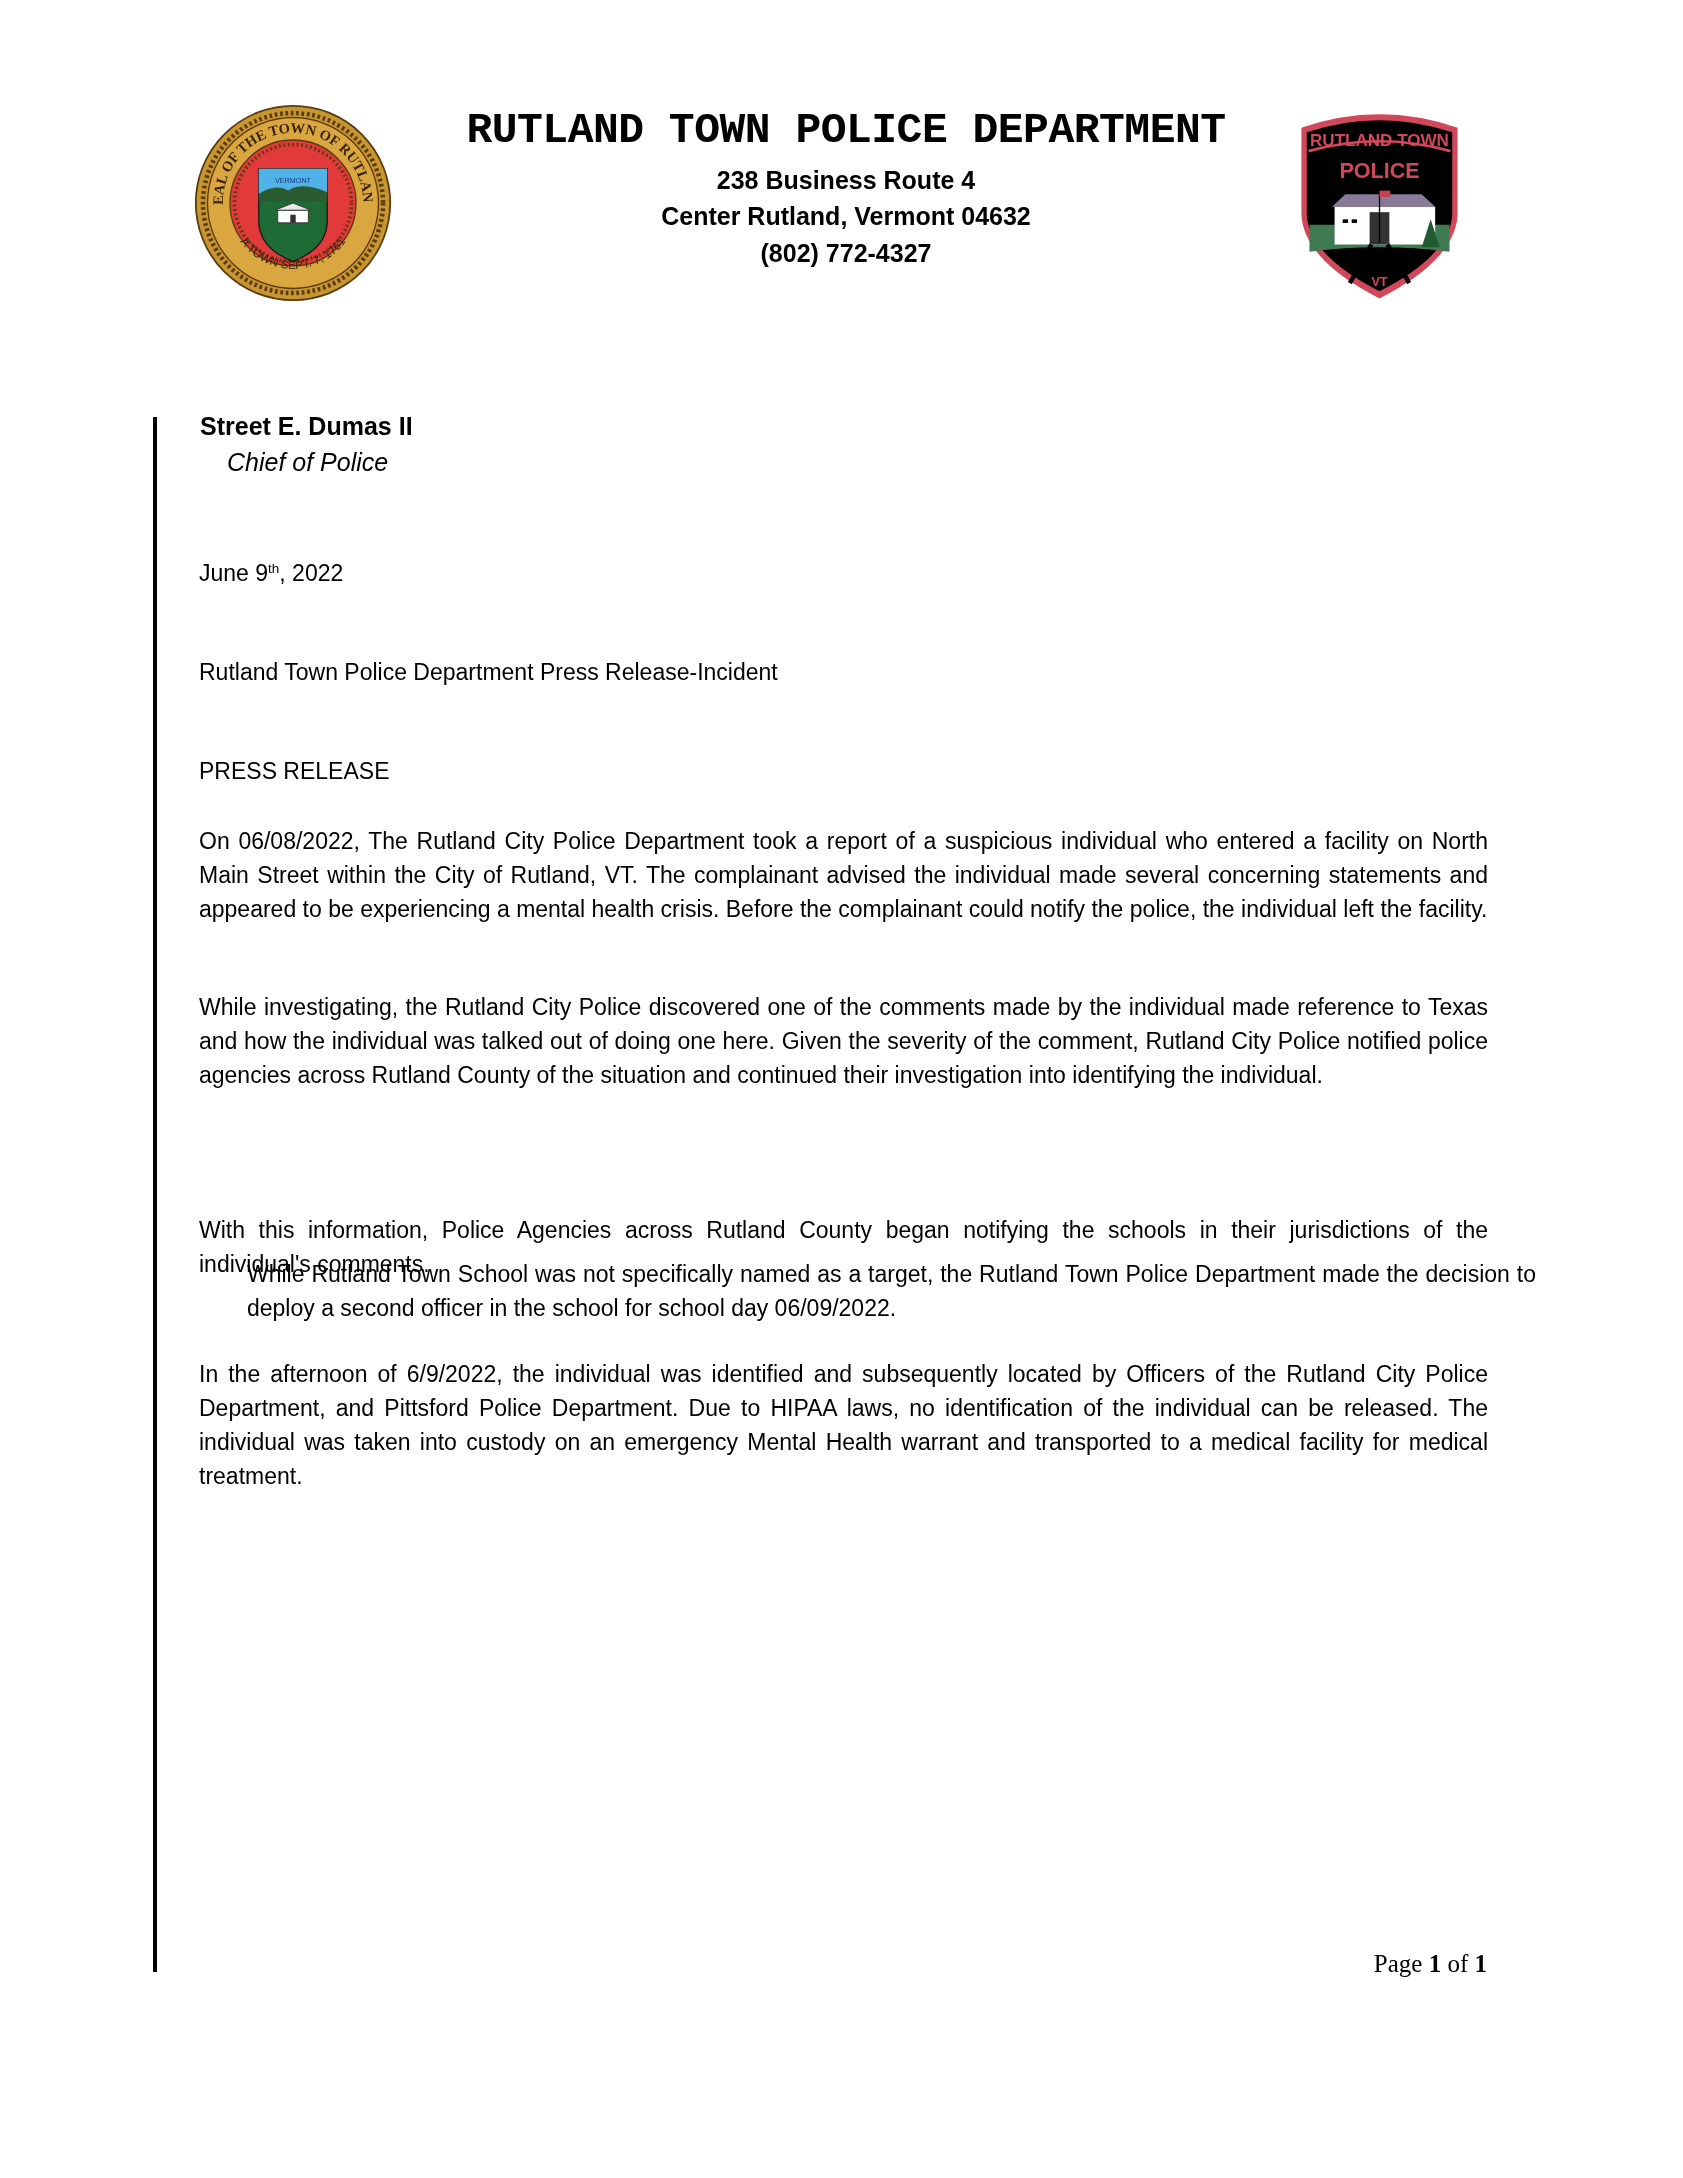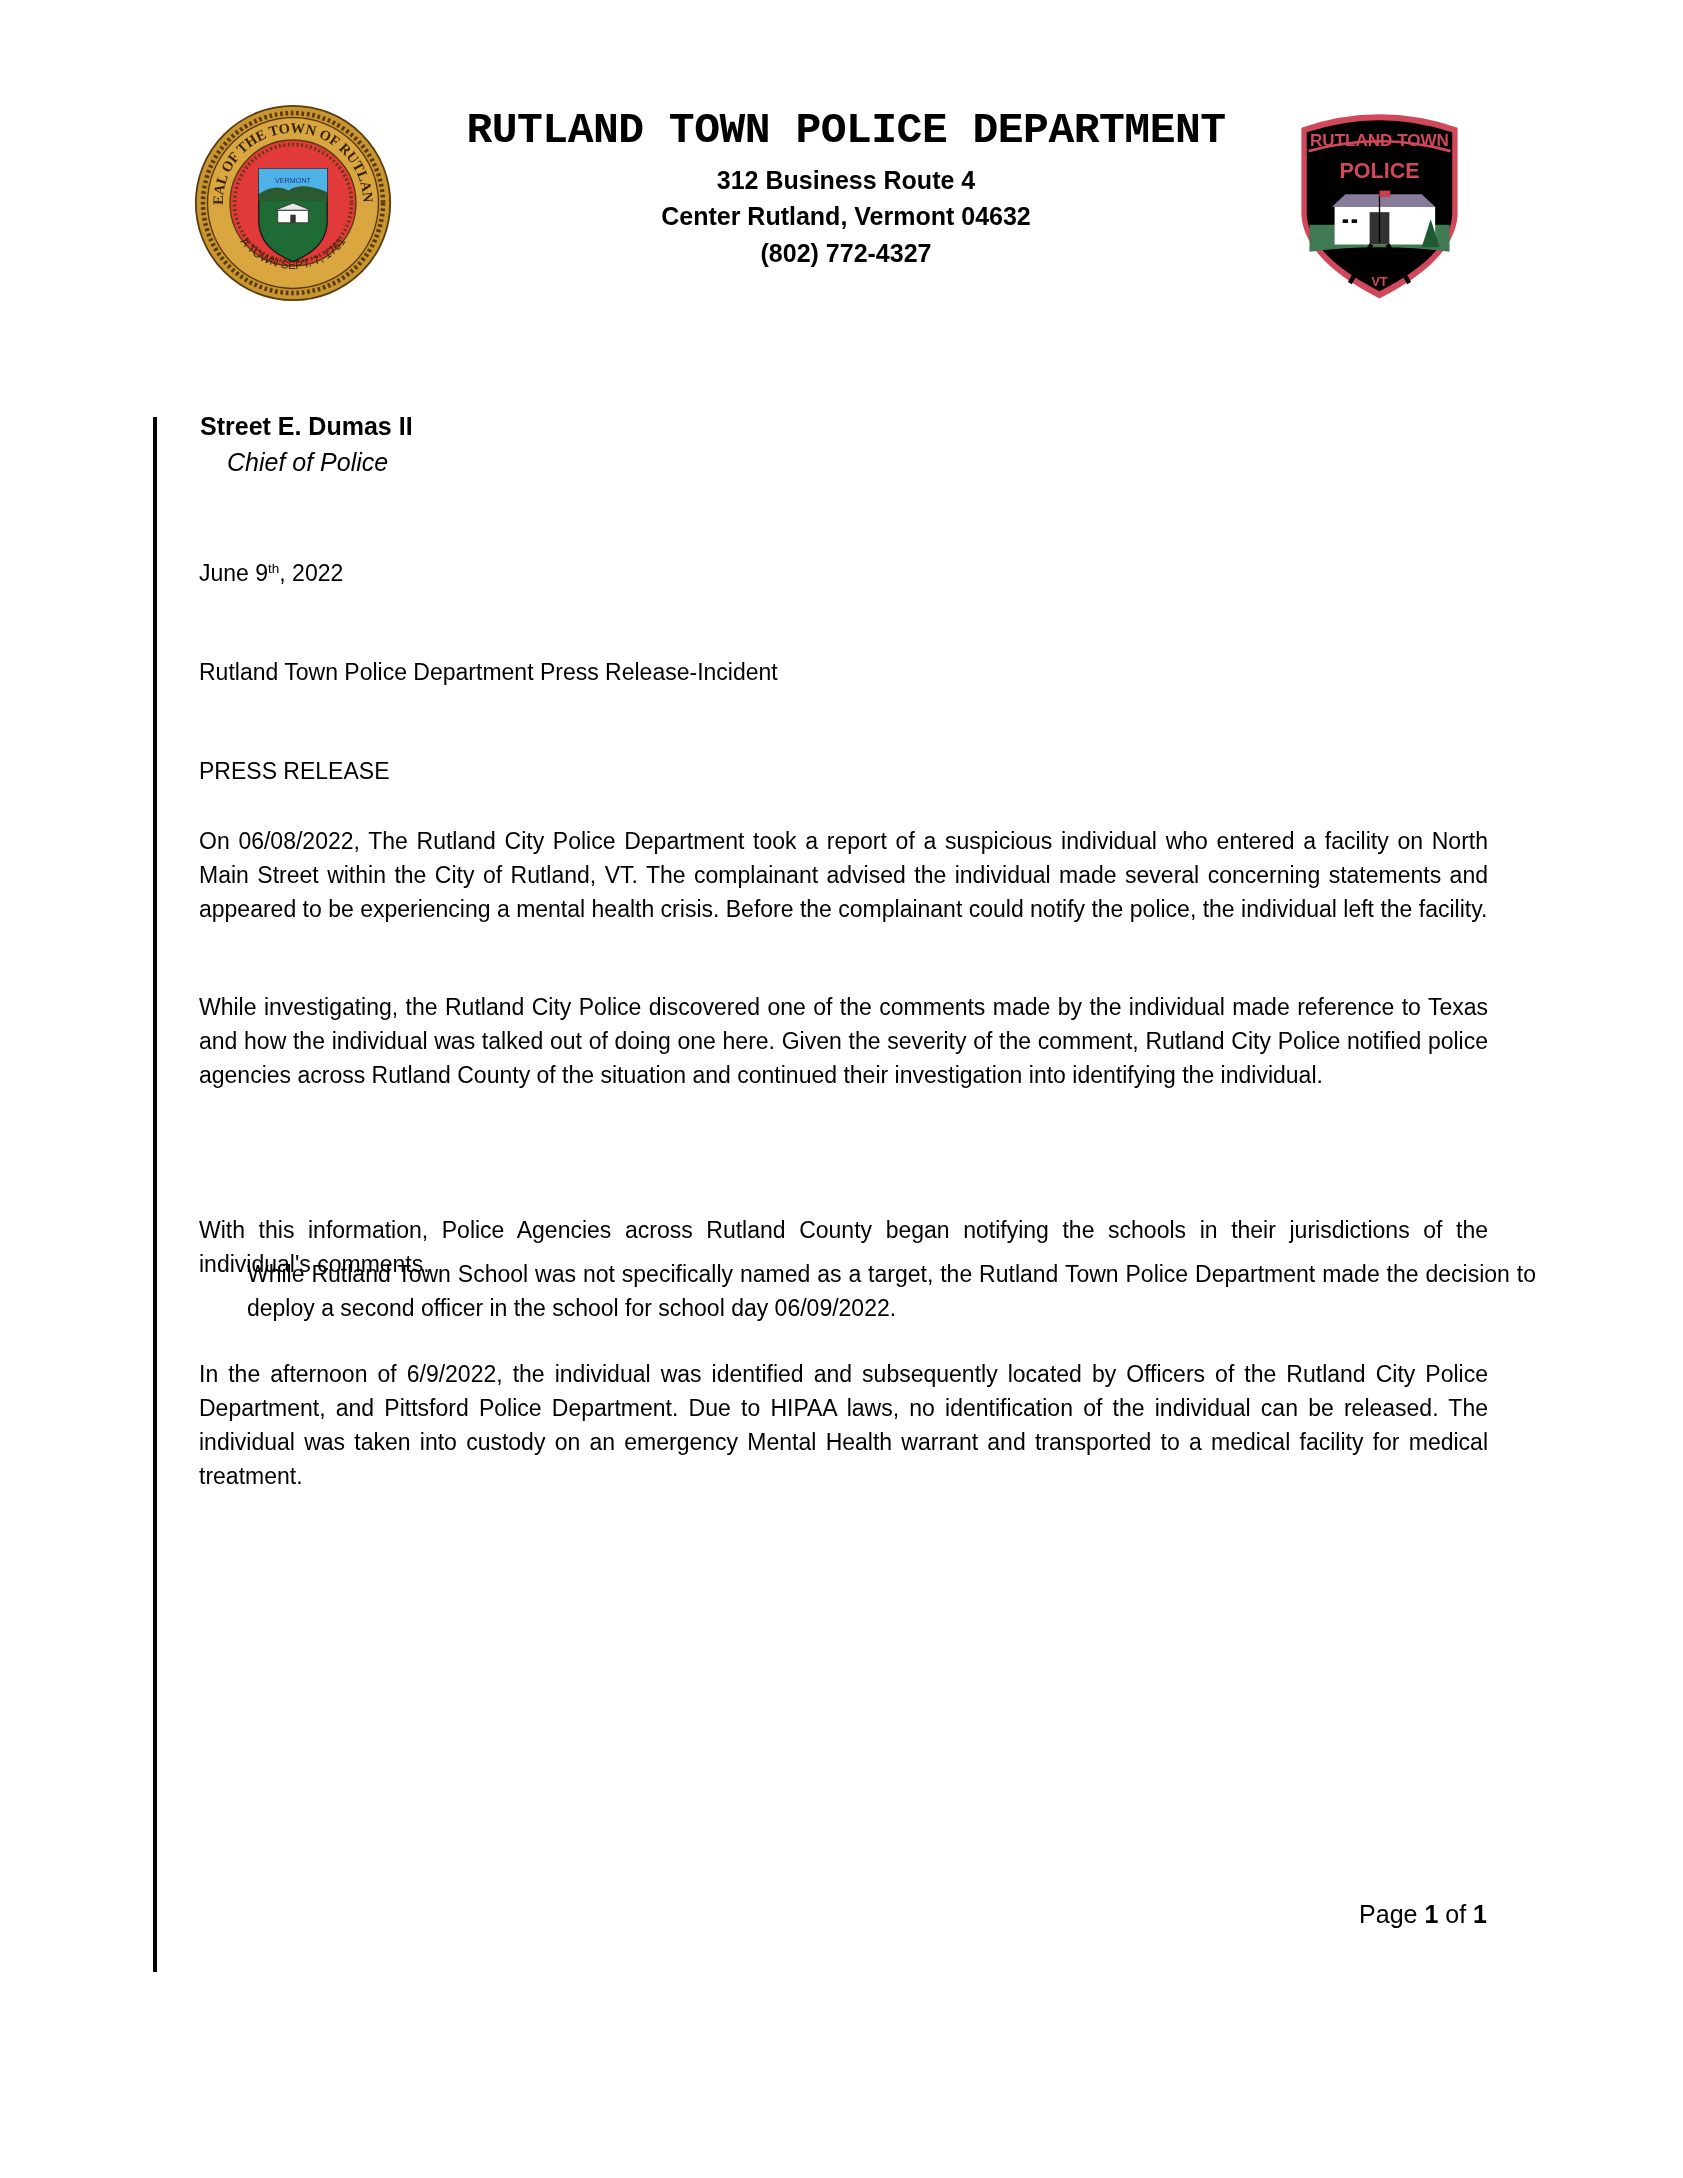--- a/index.html
+++ b/index.html
@@ -33,21 +33,21 @@
   .pr-label { top: 754px; }
 
   .para { text-align: justify; text-align-last: left; }
   .p1 { top: 824px; }
   .p2 { top: 990px; }
   .p3 { top: 1213px; }
   .p4 { top: 1257px; margin-left: 48px; }
   .p5 { top: 1357px; }
 
   
-  .footer { position: absolute; left: 1350px; width: 137px; top: 1898px; text-align: right; font-size: 25px; line-height: 32px; }
+  .footer { position: absolute; left: 1350px; width: 137px; top: 1948px; text-align: right; font-size: 25px; line-height: 32px; font-family: Liberation Serif, serif; }
   .footer b { font-weight: bold; }
 </style>
 </head>
 <body>
 
 <div class="page">
 
   <svg class="seal" viewBox="0 0 220 220">
     <circle cx="110" cy="110" r="108" fill="#c8962e" stroke="#5a3a10" stroke-width="2"></circle>
     <circle cx="110" cy="110" r="100" fill="none" stroke="#5a3a10" stroke-width="5" stroke-dasharray="3 3"></circle>
@@ -67,21 +67,21 @@
     <path d="M 72 72 L 148 72 L 148 130 Q 148 160 110 175 Q 72 160 72 130 Z" fill="#1f6b35" stroke="#1a1a1a" stroke-width="1.5"></path>
     <path d="M 72 72 L 148 72 L 148 100 L 72 100 Z" fill="#4fb3e8"></path>
     <path d="M 72 100 Q 90 88 105 96 Q 120 86 148 98 L 148 108 L 72 108 Z" fill="#2a5a30"></path>
     <text x="110" y="88" text-anchor="middle" font-size="8" fill="#1a3a80">VERMONT</text>
     <rect x="93" y="118" width="34" height="14" fill="#ffffff" stroke="#333" stroke-width="1"></rect>
     <path d="M 90 118 L 110 110 L 130 118 Z" fill="#e8e8e8" stroke="#333" stroke-width="1"></path>
     <rect x="107" y="123" width="6" height="9" fill="#333"></rect>
   </svg>
 
   <div class="hdr-title">RUTLAND TOWN POLICE DEPARTMENT</div>
-  <div class="hdr-line l1">312 Business Route 4</div>
+  <div class="hdr-line l1">238 Business Route 4</div>
   <div class="hdr-line l2">Center Rutland, Vermont 04632</div>
   <div class="hdr-line l3">(802) 772-4327</div>
 
   <svg class="badge" viewBox="0 0 186 216">
     <path d="M 6 22 Q 93 -8 180 22 L 180 120 Q 176 170 93 212 Q 10 170 6 120 Z" fill="#d0485a"></path>
     <path d="M 12 27 Q 93 0 174 27 L 174 120 Q 170 165 93 204 Q 16 165 12 120 Z" fill="#000"></path>
     <path d="M 14 48 Q 93 26 172 48" fill="none" stroke="#d0485a" stroke-width="3"></path>
     <text x="93" y="42" text-anchor="middle" font-family="Liberation Sans, sans-serif" font-weight="bold" font-size="19" fill="#d0485a">RUTLAND TOWN</text>
     <text x="93" y="78" text-anchor="middle" font-family="Liberation Sans, sans-serif" font-weight="bold" font-size="24" fill="#d0485a">POLICE</text>
     <path d="M 15 160 Q 93 150 171 160 L 171 130 L 15 130 Z" fill="#3f7a52"></path>

